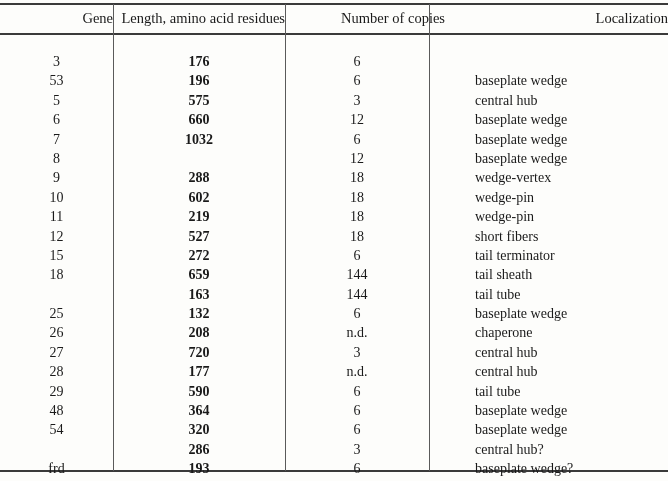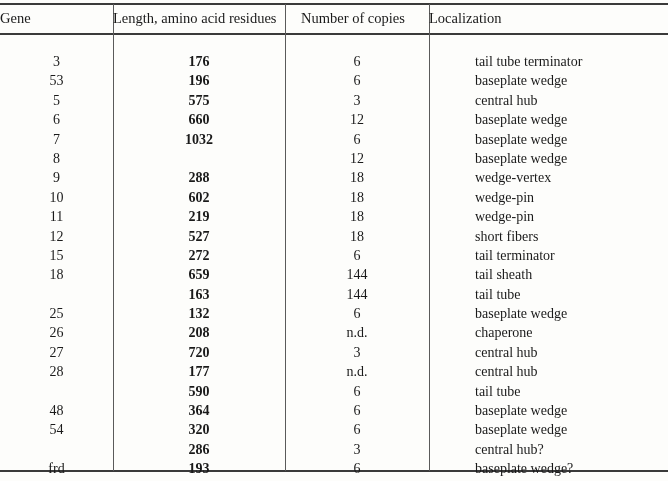--- a/index.html
+++ b/index.html
@@ -52,21 +52,21 @@
     left: 0;
     width: 668px;
     height: 27px;
   }
   .th {
     position: absolute;
     top: 0;
     height: 27px;
     line-height: 27px;
     font-size: 14.5px;
-    text-align: left;
+    text-align: right;
     white-space: nowrap;
   }
   .th.c-gene  { left: 0px;   width: 113px; }
   .th.c-len   { left: 113px; width: 172px; }
   .th.c-cop   { left: 301px; width: 144px; }
   .th.c-loc   { left: 429px; width: 239px; }
 
   
   .tbody {
     position: absolute;
@@ -109,21 +109,20 @@
     <div class="th c-len">Length, amino acid residues</div>
     <div class="th c-cop">Number of copies</div>
     <div class="th c-loc">Localization</div>
   </div>
 
   <div class="tbody" id="table-body">
       <div class="trow">
         <div class="td c-gene">3</div>
         <div class="td c-len">176</div>
         <div class="td c-cop">6</div>
-        <div class="td c-loc">tail tube terminator</div>
       </div>
       <div class="trow">
         <div class="td c-gene">53</div>
         <div class="td c-len">196</div>
         <div class="td c-cop">6</div>
         <div class="td c-loc">baseplate wedge</div>
       </div>
       <div class="trow">
         <div class="td c-gene">5</div>
         <div class="td c-len">575</div>
@@ -206,20 +205,21 @@
         <div class="td c-cop">3</div>
         <div class="td c-loc">central hub</div>
       </div>
       <div class="trow">
         <div class="td c-gene">28</div>
         <div class="td c-len">177</div>
         <div class="td c-cop">n.d.</div>
         <div class="td c-loc">central hub</div>
       </div>
       <div class="trow">
+        <div class="td c-gene">29</div>
         <div class="td c-len">590</div>
         <div class="td c-cop">6</div>
         <div class="td c-loc">tail tube</div>
       </div>
       <div class="trow">
         <div class="td c-gene">48</div>
         <div class="td c-len">364</div>
         <div class="td c-cop">6</div>
         <div class="td c-loc">baseplate wedge</div>
       </div>

